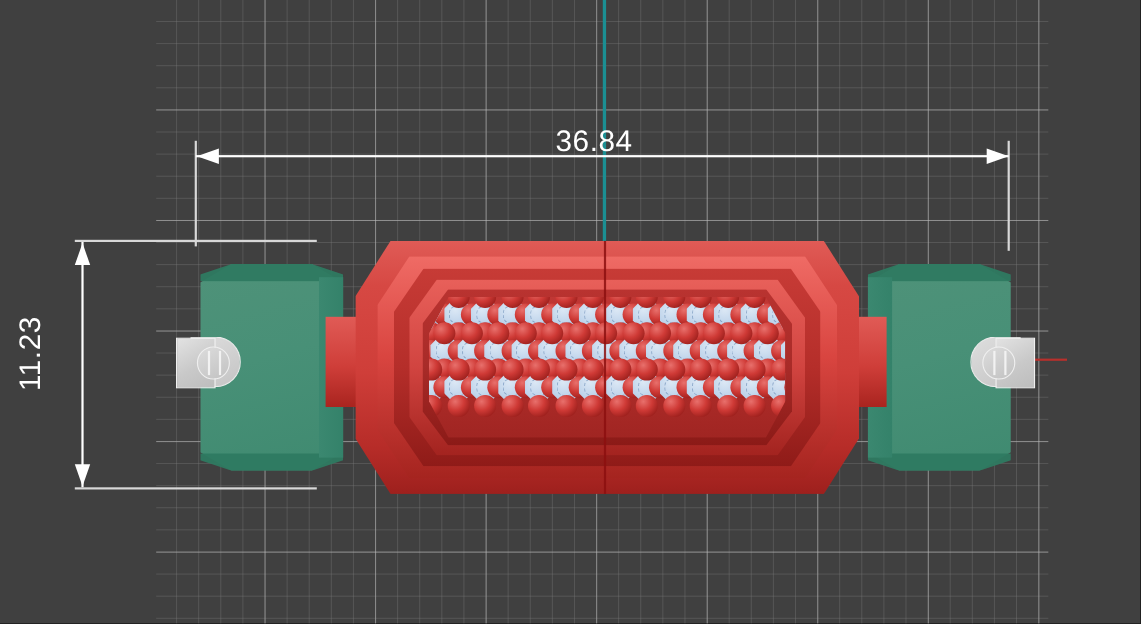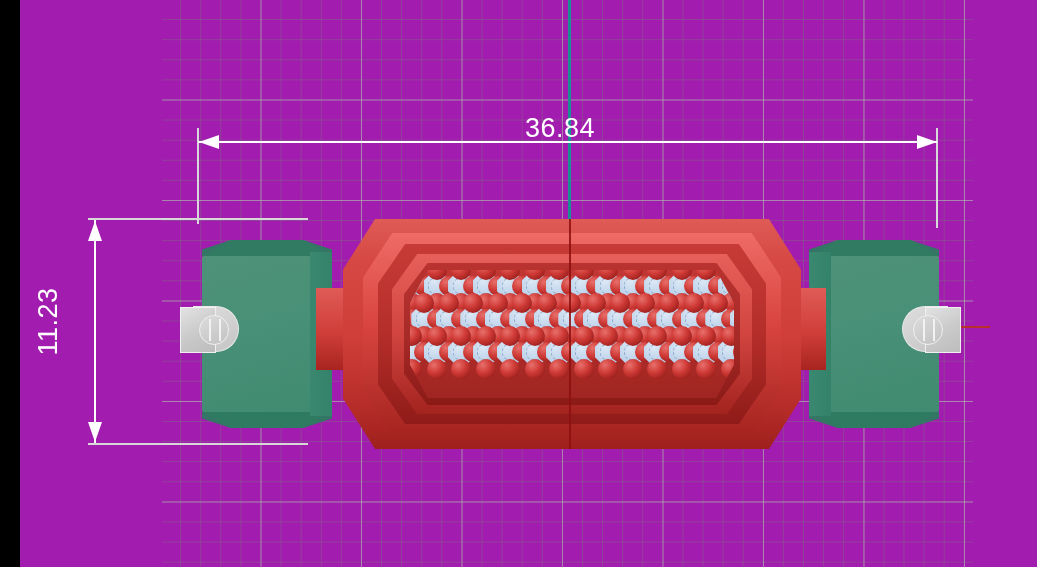--- a/index.html
+++ b/index.html
@@ -1,21 +1,21 @@
 <!DOCTYPE html>
 <html><head>
 <meta charset="utf-8">
 <style>
   * { margin:0; padding:0; box-sizing:border-box; }
   html,body { background:#000; }
   body {
     width:1037px; height:567px; position:relative; overflow:hidden;
     font-family:"Liberation Sans", sans-serif;
   }
-  #viewport { position:absolute; inset:0; background:#a21caf; overflow:hidden;margin-left:20px; }
+  #viewport { position:absolute; inset:0; background:#404040; overflow:hidden; }
 
   
   #grid {
     position:absolute; left:142px; top:0; width:811px; height:567px;
     background-image:
       linear-gradient(to right, rgba(190,190,190,0.55) 1px, transparent 1px),
       linear-gradient(to bottom, rgba(190,190,190,0.55) 1px, transparent 1px),
       linear-gradient(to right, rgba(120,120,120,0.40) 1px, transparent 1px),
       linear-gradient(to bottom, rgba(120,120,120,0.40) 1px, transparent 1px);
     background-size:

